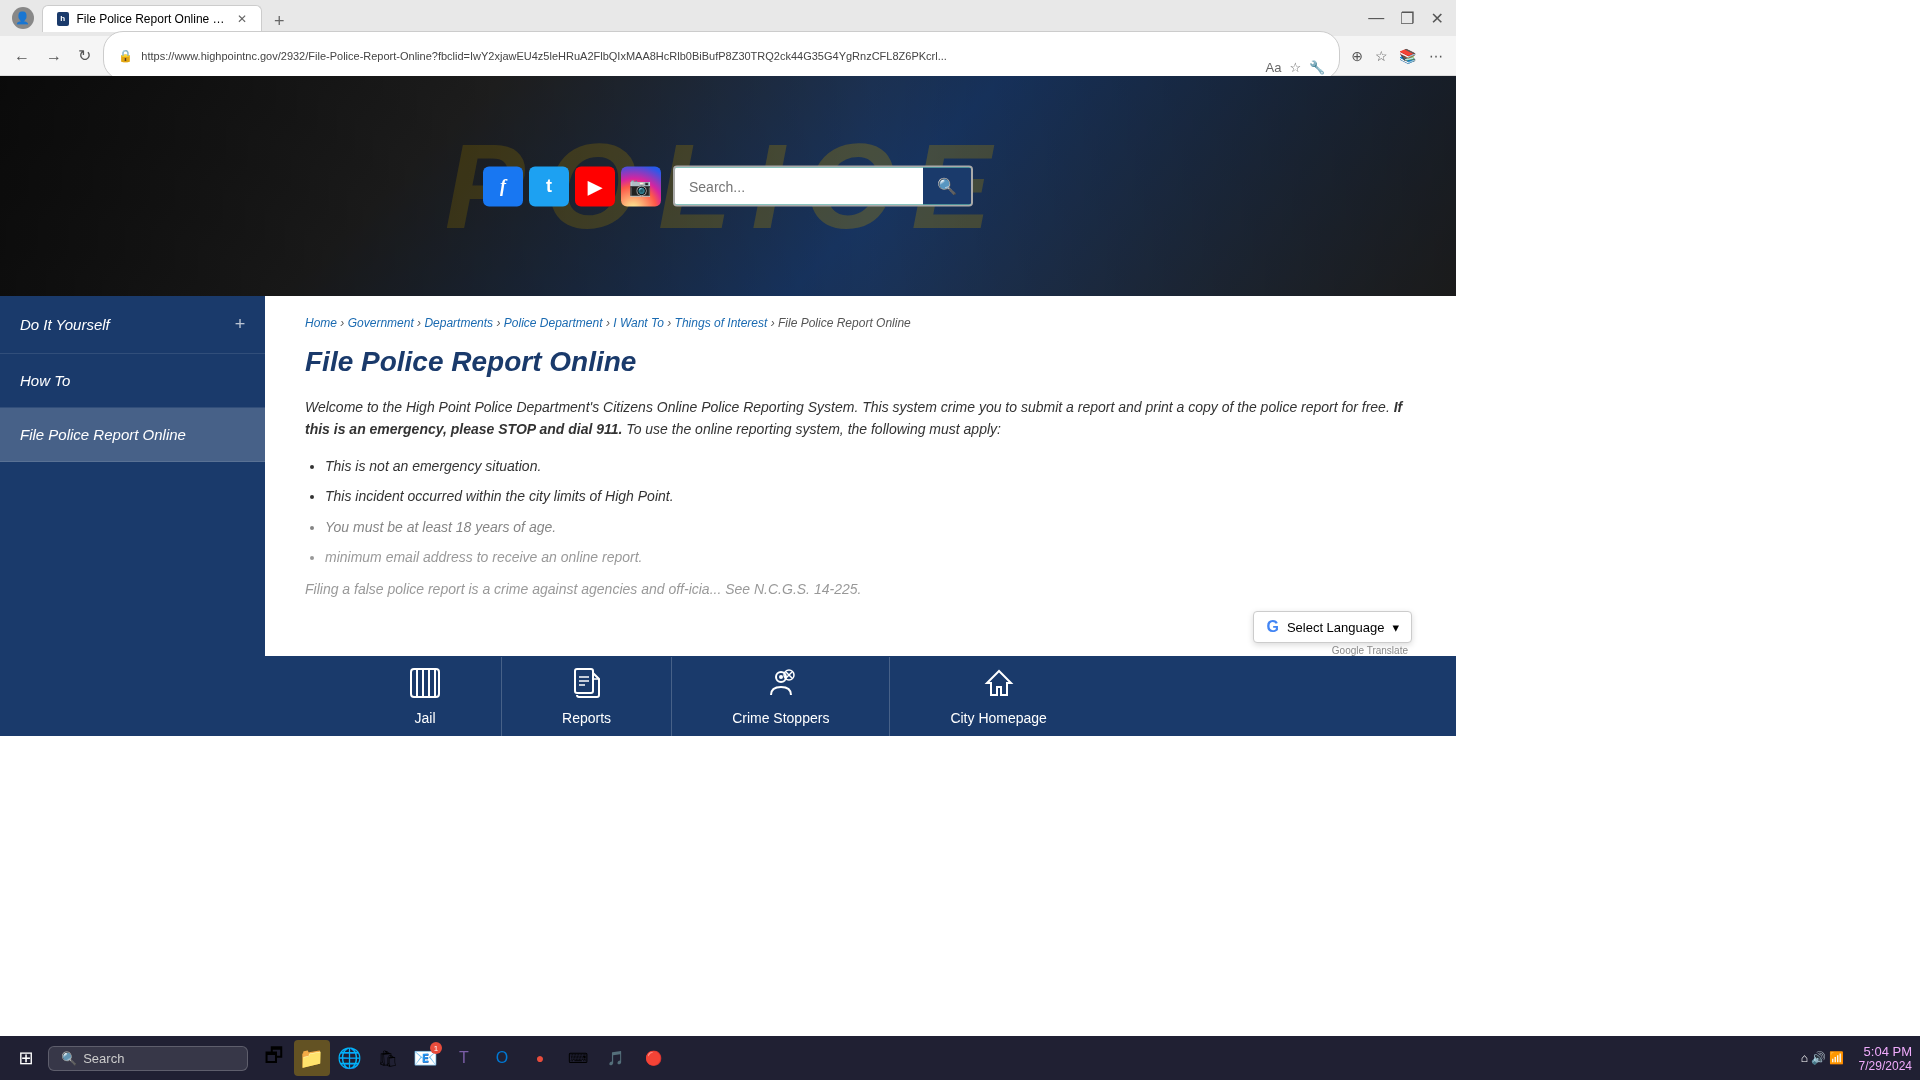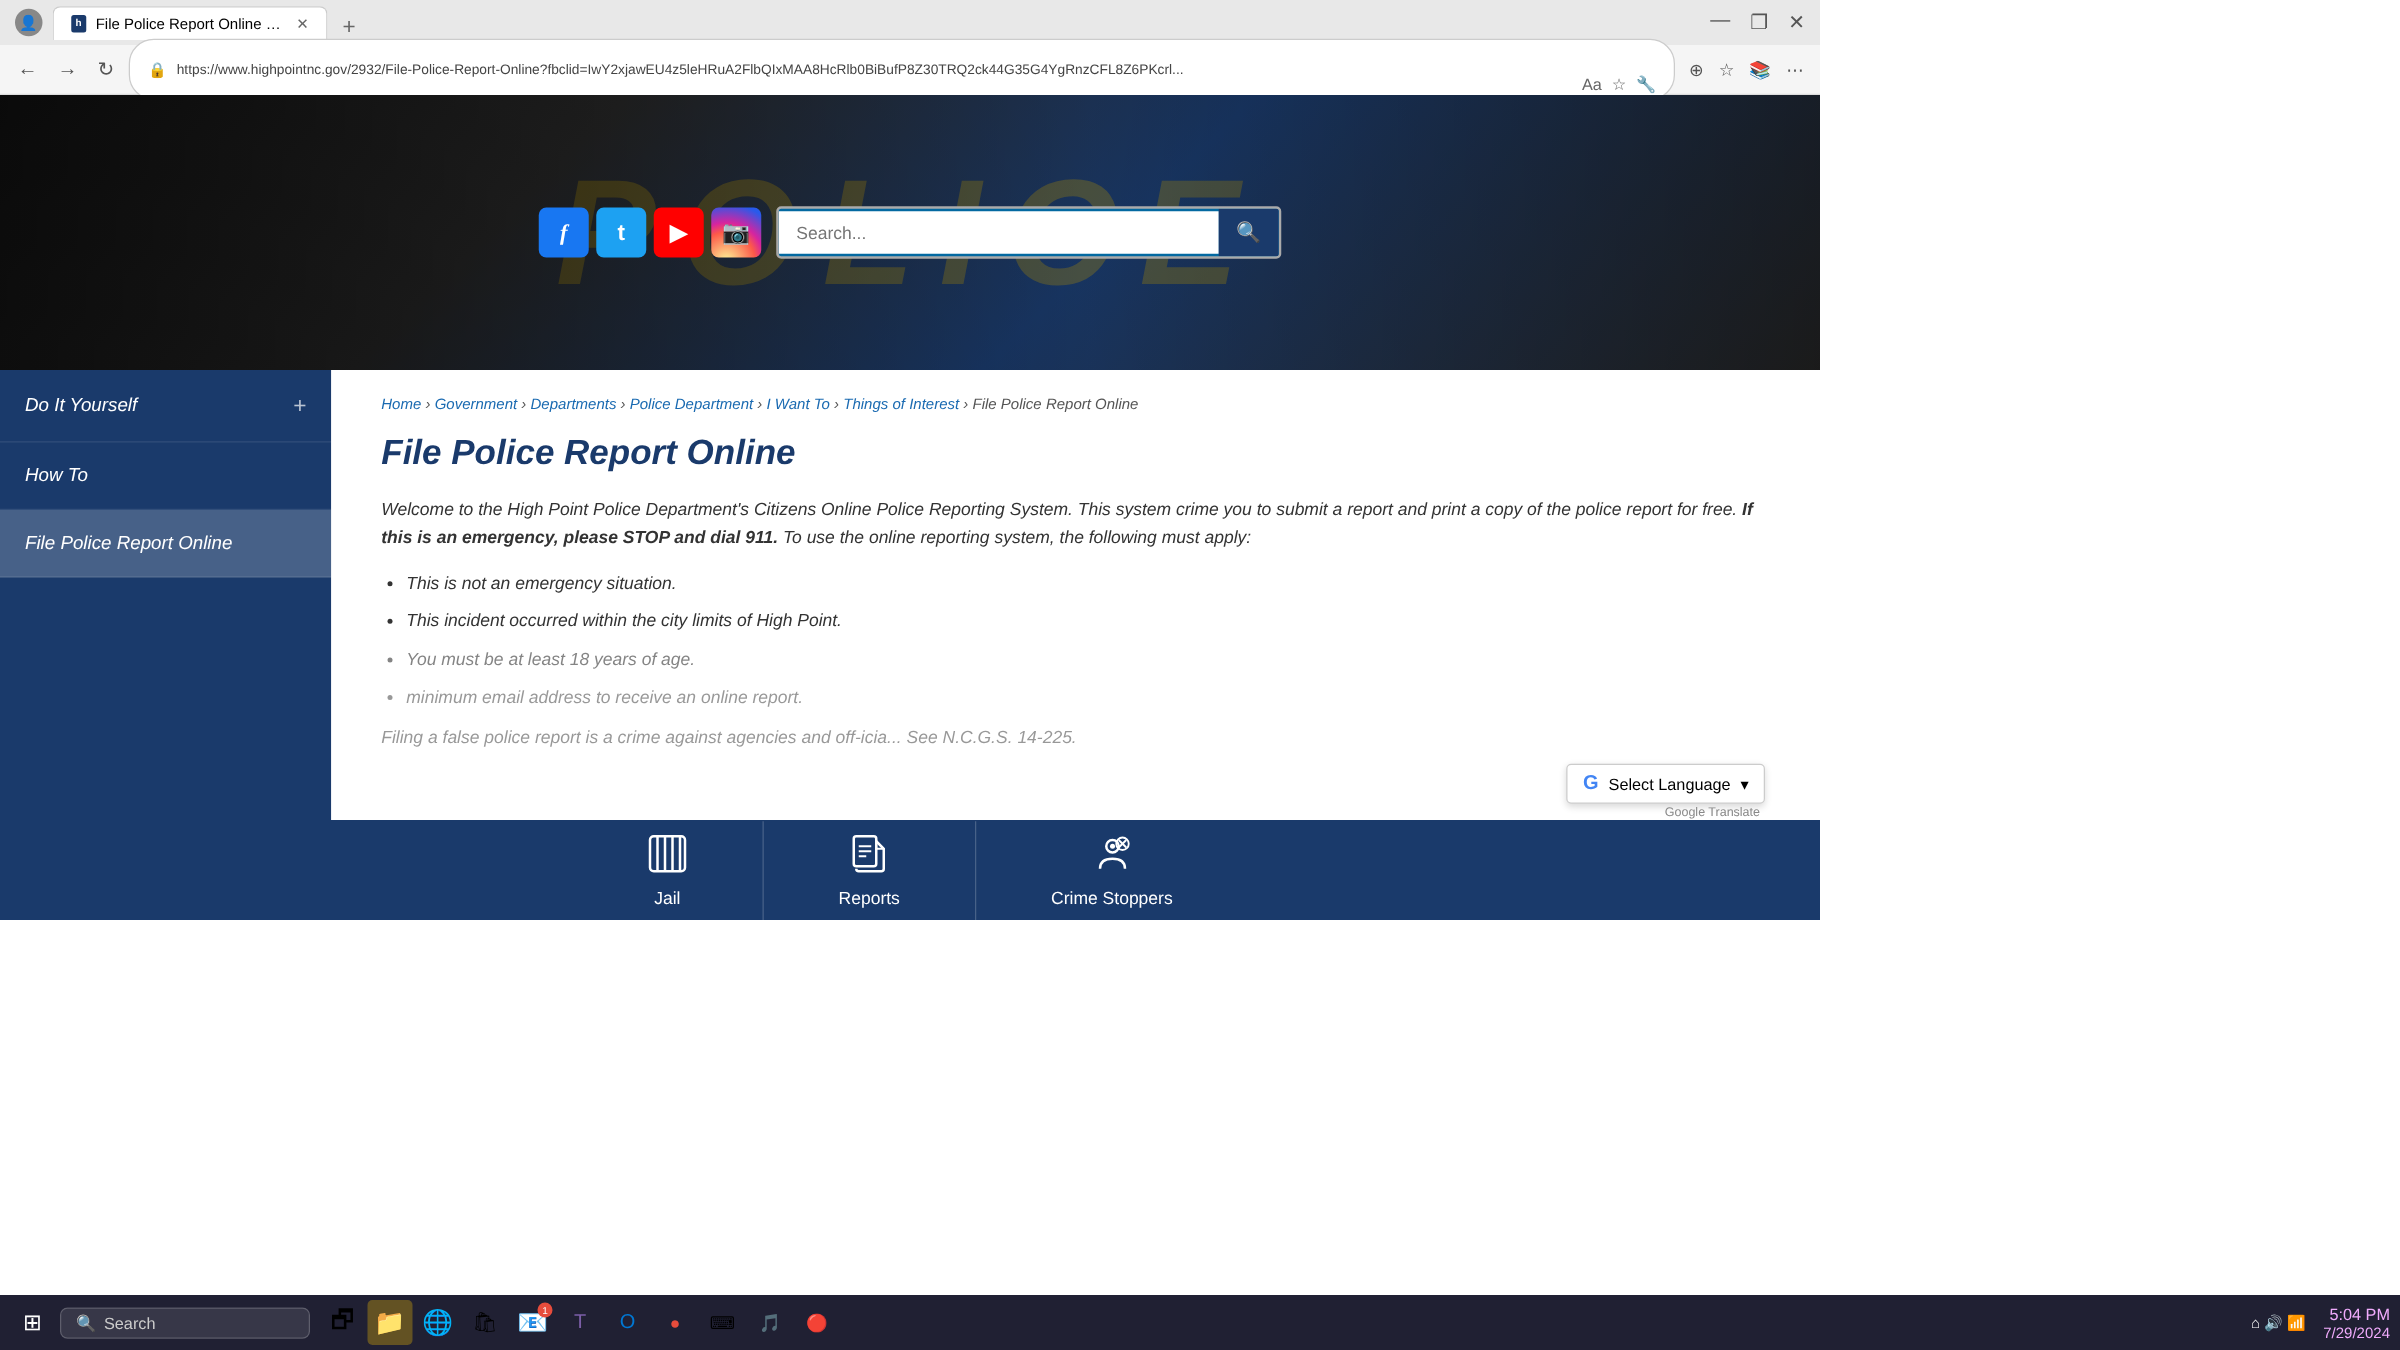--- a/index.html
+++ b/index.html
@@ -40,21 +40,21 @@
     .hero-overlay { position: absolute; inset: 0; background: linear-gradient(to right, rgba(0,0,0,0.6) 0%, rgba(0,0,0,0.1) 60%, rgba(0,0,0,0.4) 100%); }
 
     
     .hero-bar { position: absolute; top: 50%; left: 50%; transform: translate(-50%, -50%); display: flex; align-items: center; gap: 12px; }
     .social-icons { display: flex; gap: 6px; }
     .social-btn { width: 40px; height: 40px; border-radius: 6px; display: flex; align-items: center; justify-content: center; color: #fff; font-size: 18px; cursor: pointer; font-weight: bold; }
     .social-facebook { background: #1877f2; }
     .social-twitter { background: #1da1f2; }
     .social-youtube { background: #ff0000; }
     .social-instagram { background: radial-gradient(circle at 30% 107%, #fdf497 0%, #fd5949 45%, #d6249f 60%, #285AEB 90%); }
-    .search-bar { display: flex; align-items: center; background: #0369a1; border: 2px solid #aaa; border-radius: 4px; overflow: hidden; width: 404px; }
+    .search-bar { display: flex; background: #14b8a6; border: 2px solid #aaa; border-radius: 4px; overflow: hidden; width: 300px; }
     .search-input-field { border: none; outline: none; padding: 9px 14px; font-size: 14px; color: #999; flex: 1; background: #fff; }
     .search-btn { background: #1a3a6b; border: none; padding: 9px 14px; cursor: pointer; color: #fff; font-size: 16px; }
 
     
     .main-content { display: flex; background: #f2f2f2; min-height: 360px; font-style: italic; }
 
     
     .sidebar { width: 265px; background: #1a3a6b; flex-shrink: 0; }
     .sidebar-item { padding: 18px 20px; border-bottom: 1px solid rgba(255,255,255,0.1); display: flex; align-items: center; justify-content: space-between; cursor: pointer; color: #fff; font-size: 15px; }
     .sidebar-item .plus { font-size: 18px; color: rgba(255,255,255,0.7); }
@@ -260,20 +260,28 @@
           <circle cx="16" cy="10" r="5" fill="none" stroke="white" stroke-width="2"></circle>
           <circle cx="16" cy="10" r="2" fill="white"></circle>
           <path d="M6 28 Q6 20 16 20 Q26 20 26 28" fill="none" stroke="white" stroke-width="2"></path>
           <circle cx="24" cy="8" r="5" fill="none" stroke="white" stroke-width="1.5"></circle>
           <line x1="21" y1="5" x2="27" y2="11" stroke="white" stroke-width="1.5"></line>
           <line x1="27" y1="5" x2="21" y2="11" stroke="white" stroke-width="1.5"></line>
         </svg>
       </div>
       <span>Crime Stoppers</span>
     </div>
+    <div class="footer-item">
+      <div style="font-size:28px;">
+        <svg width="32" height="32" viewBox="0 0 32 32" fill="white">
+          <path d="M16 4 L4 16 L8 16 L8 28 L14 28 L14 20 L18 20 L18 28 L24 28 L24 16 L28 16 Z" fill="none" stroke="white" stroke-width="2"></path>
+        </svg>
+      </div>
+      <span>City Homepage</span>
+    </div>
   </div>
 
 </div>
 
 <div class="taskbar">
   <button class="taskbar-start">⊞</button>
   <div class="taskbar-search">
     <span>🔍</span>
     <span>Search</span>
   </div>

